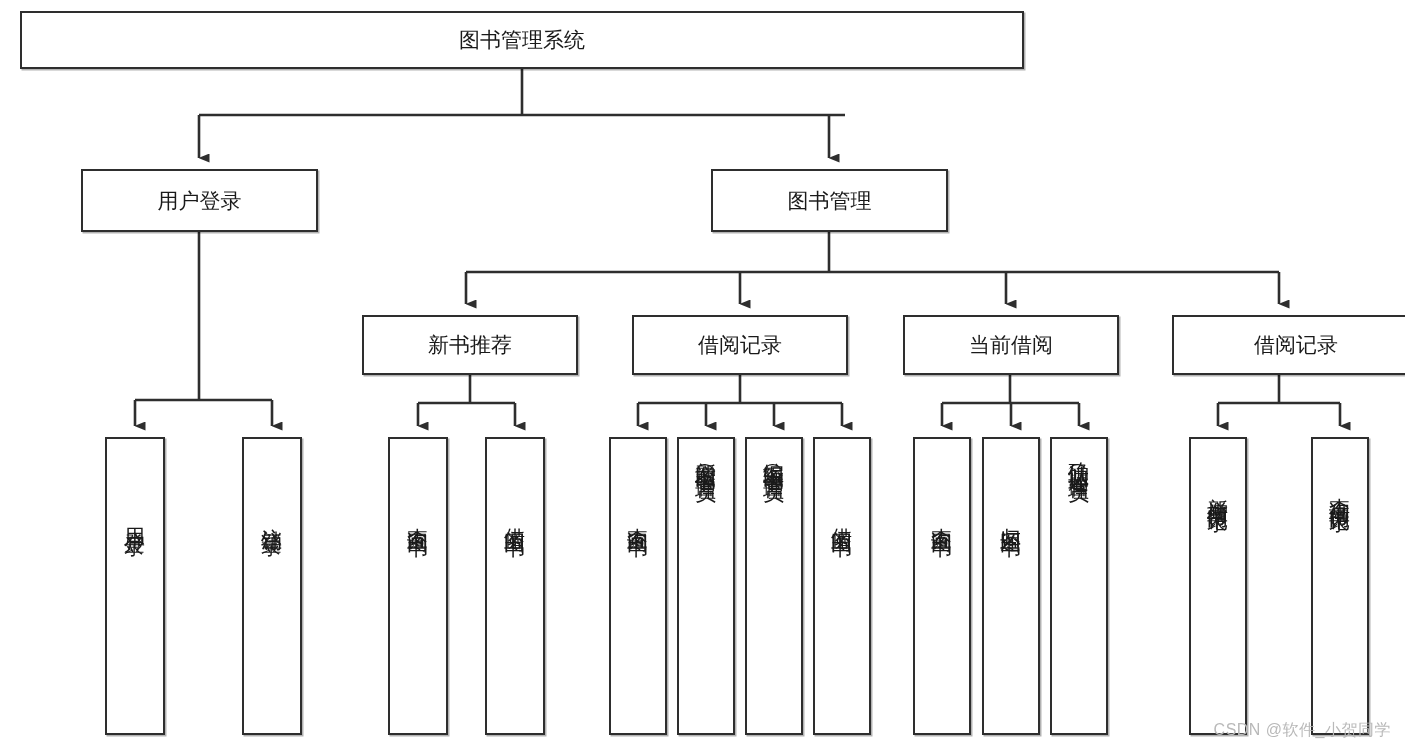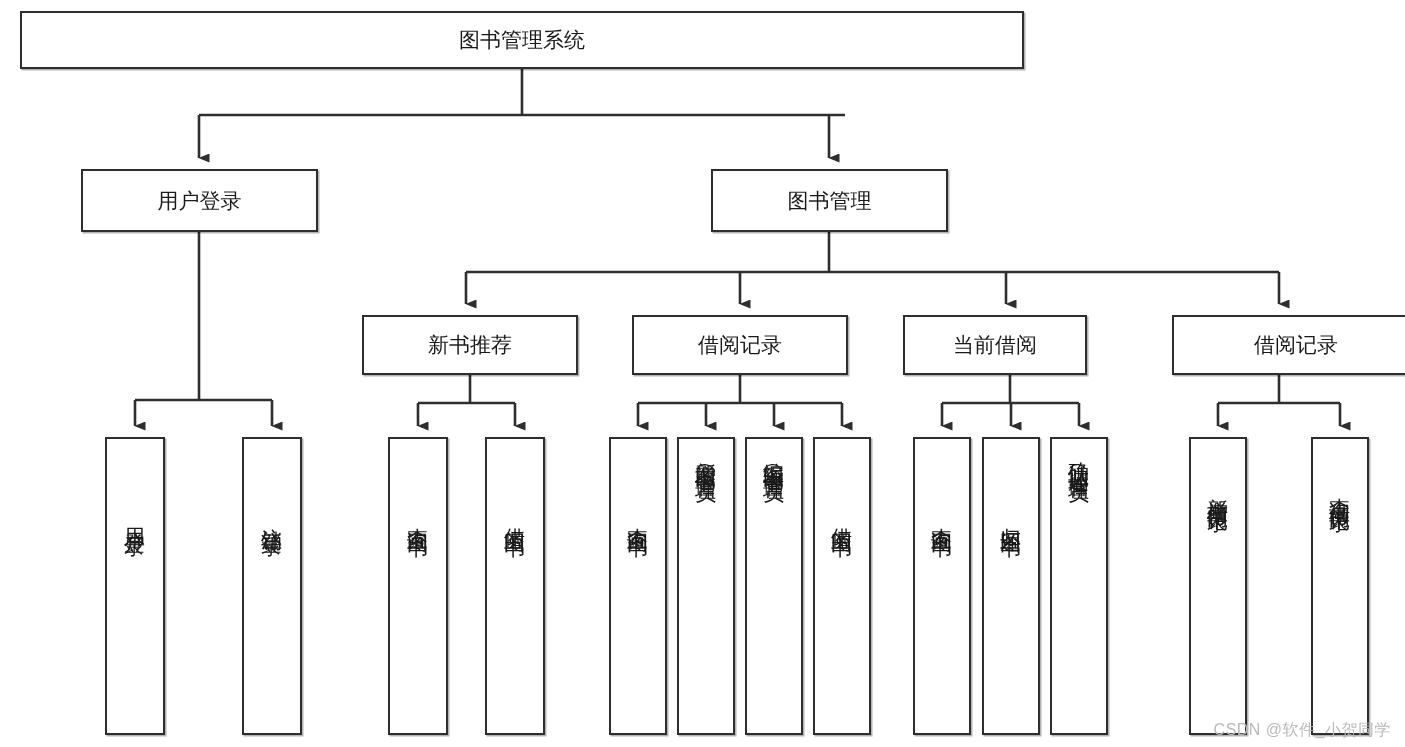--- a/index.html
+++ b/index.html
@@ -145,21 +145,21 @@
   <div class="node-box" style="left:711px; top:169px; width:237px; height:63px;">
     <span class="node-label-h">图书管理</span>
   </div>
 
   <div class="node-box" style="left:362px; top:315px; width:216px; height:60px;">
     <span class="node-label-h">新书推荐</span>
   </div>
   <div class="node-box" style="left:632px; top:315px; width:216px; height:60px;">
     <span class="node-label-h">借阅记录</span>
   </div>
-  <div class="node-box" style="left:903px; top:315px; width:184px; height:60px;">
+  <div class="node-box" style="left:903px; top:315px; width:216px; height:60px;">
     <span class="node-label-h">当前借阅</span>
   </div>
   <div class="node-box" style="left:1172px; top:315px; width:248px; height:60px;">
     <span class="node-label-h">借阅记录</span>
   </div>
 
   <div class="node-box vertical" style="left:105px; top:437px; width:60px; height:298px; padding-top:72px;">
     <span class="node-label-v">用户登录</span>
   </div>
   <div class="node-box vertical" style="left:242px; top:437px; width:60px; height:298px; padding-top:72px;">

